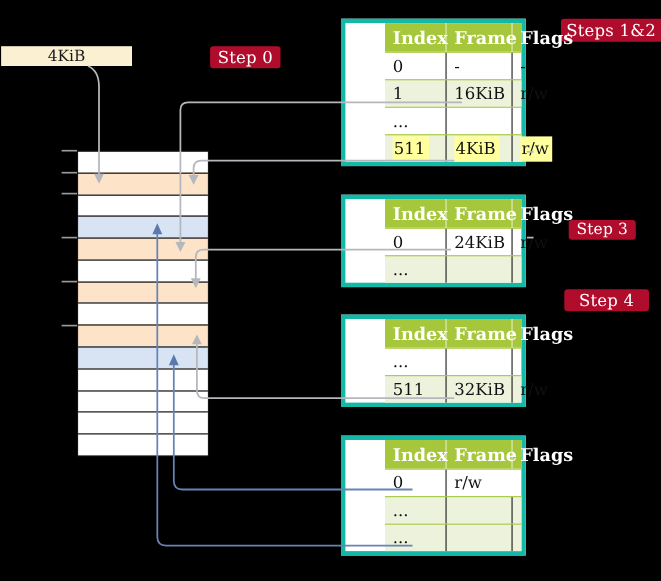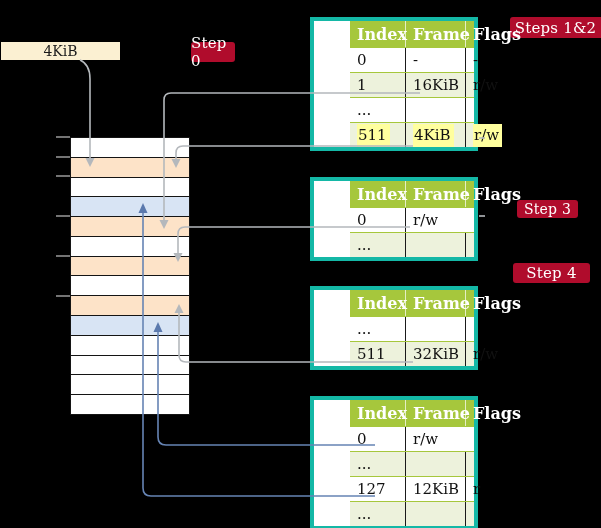--- a/index.html
+++ b/index.html
@@ -12,21 +12,21 @@
     position:absolute;left:1px;top:42px;width:119px;height:18px;
     background:#fbf0d2;color:#1a1a1a;font-size:14px;
     display:flex;align-items:center;justify-content:center;
   }
   
   .step-label{
     position:absolute;background:#b00c2c;color:#fff;font-size:15px;
     display:flex;align-items:center;justify-content:center;border-radius:3px;
     letter-spacing:0.2px;
   }
-  #step0{left:191px;top:42px;width:44px;height:20px;}
+  #step0{left:191px;top:42px;width:64px;height:20px;}
   #steps12{left:510px;top:17px;width:91px;height:21px;border-top-right-radius:0;border-bottom-right-radius:0;}
   #step3{left:517px;top:156px;width:61px;height:18px;font-size:14px;margin-top:44px;}
   #step4{left:513px;top:263px;width:77px;height:20px;}
   
   .mem-col{
     position:absolute;left:70px;top:137px;width:120px;height:278px;
     display:flex;flex-direction:column;
     border:1px solid #141414;box-sizing:border-box;
   }
   .mem-row{flex:1 1 0;border-top:1px solid #141414;}
@@ -137,20 +137,21 @@
   </div>
 
   <div class="pt" id="pt1">
     <div class="pt-header">
       <div class="cell">Index</div>
       <div class="cell">Frame</div>
       <div class="cell">Flags</div>
     </div>
     <div class="pt-row">
       <div class="cell">0</div>
+      <div class="cell">24KiB</div>
       <div class="cell">r/w</div>
     </div>
     <div class="pt-row shaded">
       <div class="cell">...</div>
       <div class="cell"></div>
       <div class="cell"></div>
     </div>
   </div>
 
   <div class="pt" id="pt2">
@@ -178,25 +179,20 @@
       <div class="cell">Flags</div>
     </div>
     <div class="pt-row">
       <div class="cell">0</div>
       <div class="cell">r/w</div>
     </div>
     <div class="pt-row shaded">
       <div class="cell">...</div>
       <div class="cell"></div>
       <div class="cell"></div>
-    </div>
-    <div class="pt-row">
-      <div class="cell">127</div>
-      <div class="cell">12KiB</div>
-      <div class="cell">r</div>
     </div>
     <div class="pt-row shaded">
       <div class="cell">...</div>
       <div class="cell"></div>
       <div class="cell"></div>
     </div>
   </div>
 
   <svg id="overlay" width="601" height="528" viewBox="0 0 601 528">
 

